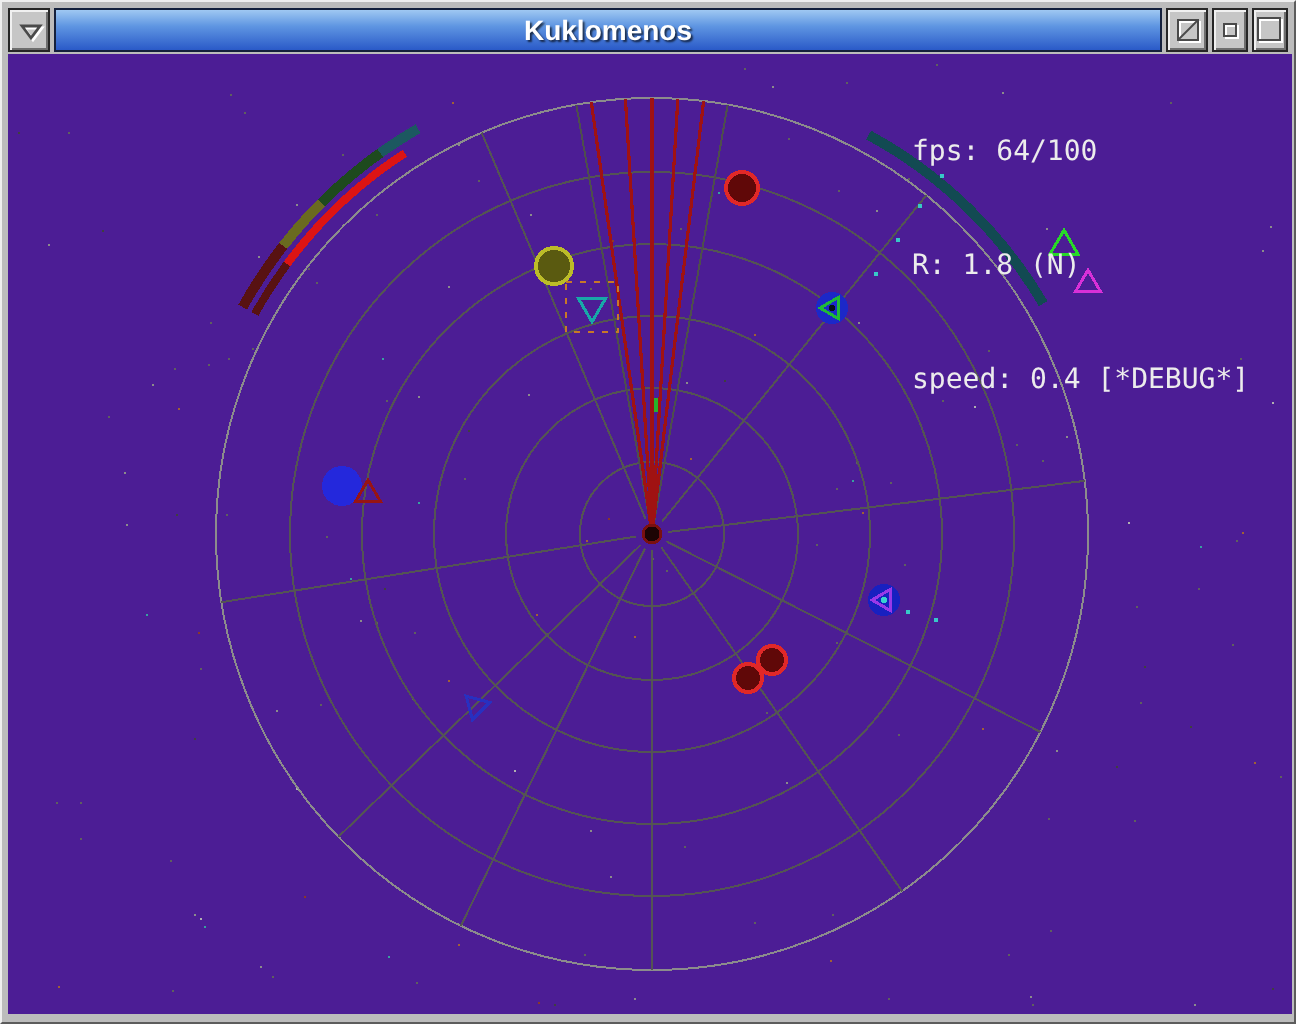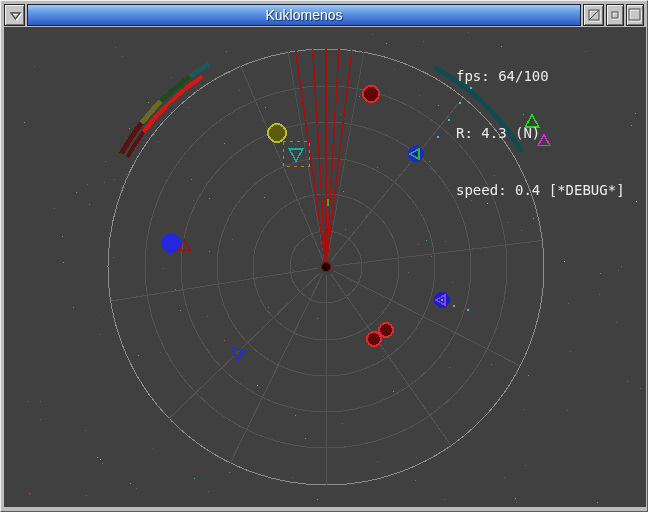--- a/index.html
+++ b/index.html
@@ -10,24 +10,24 @@
           border-right:1px solid #5c5c5c;border-bottom:1px solid #5c5c5c;}
   .titlebar-row{position:absolute;left:3px;top:3px;right:3px;height:22px;
                 display:flex;gap:2px;}
   .tb-btn{width:21px;height:22px;box-sizing:border-box;background:#c6c6c6;
           border:1px solid #262626;
           box-shadow:inset 1px 1px 0 #f0f0f0, inset -1px -1px 0 #6e6e6e;
           display:flex;align-items:center;justify-content:center;padding:0;}
   .titlebar{flex:1;box-sizing:border-box;border:1px solid #14203c;
             background:linear-gradient(180deg,#9fc8f2 0%,#5f96e2 40%,#2a5ac8 100%);
             display:flex;align-items:center;justify-content:center;
-            color:#ffffff;font-weight:normal;font-size:14px;
+            color:#ffffff;font-weight:bold;font-size:14px;
             font-family:"Liberation Sans",sans-serif;
             text-shadow:1px 1px 1px rgba(0,0,0,0.65);}
-  .game{position:absolute;left:3px;top:26px;width:642px;height:480px;background:#404040;}
+  .game{position:absolute;left:3px;top:26px;width:642px;height:480px;background:#4c1d95;}
   .game svg{position:absolute;left:0;top:0;}
   .hud{position:absolute;left:452px;top:2px;color:#ececec;
        font-family:"DejaVu Sans Mono",monospace;font-size:14px;line-height:19px;
        white-space:pre;}
 </style>
 </head>
 <body>
 
 <div class="window">
 
@@ -302,18 +302,18 @@
           <g>
             <circle cx="373" cy="338" r="7" fill="#600808" stroke="#e02828" stroke-width="2"></circle>
           </g>
           <g>
             <polygon points="235.2,358.8 232.1,347.1 243.8,350.2" fill="none" stroke="#2830c0" stroke-width="1.5"></polygon>
           </g>
         </g>
       </svg>
     <div class="hud">
       <div>fps: 64/100</div>
-      <div>R: 4.3 (N)</div>
+      <div>R: 1.8 (N)</div>
       <div>speed: 0.4 [*DEBUG*]</div>
     </div>
   </div>
 
 </div>
 
 </body></html>

